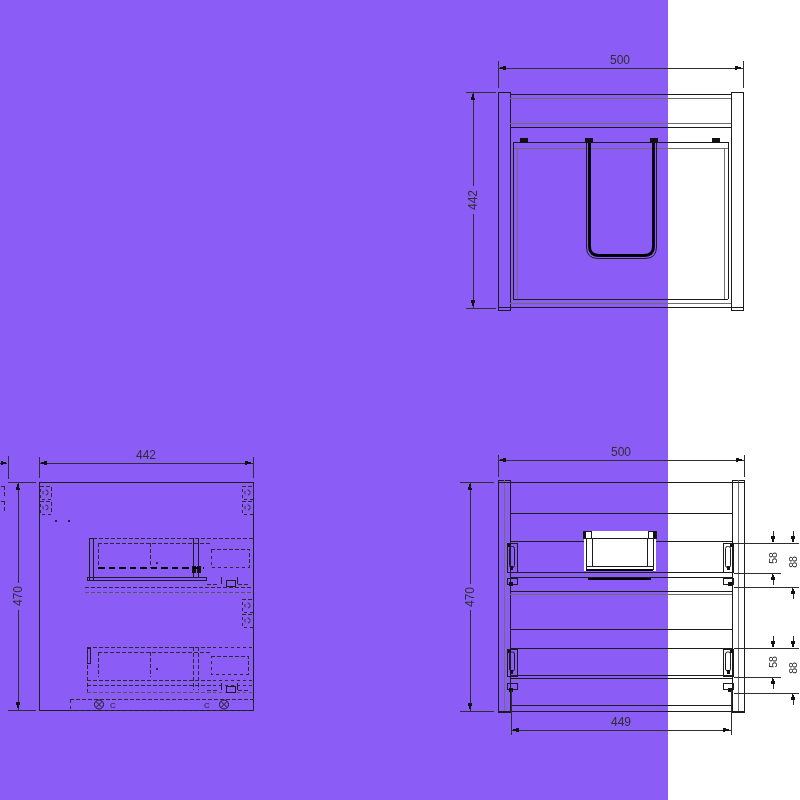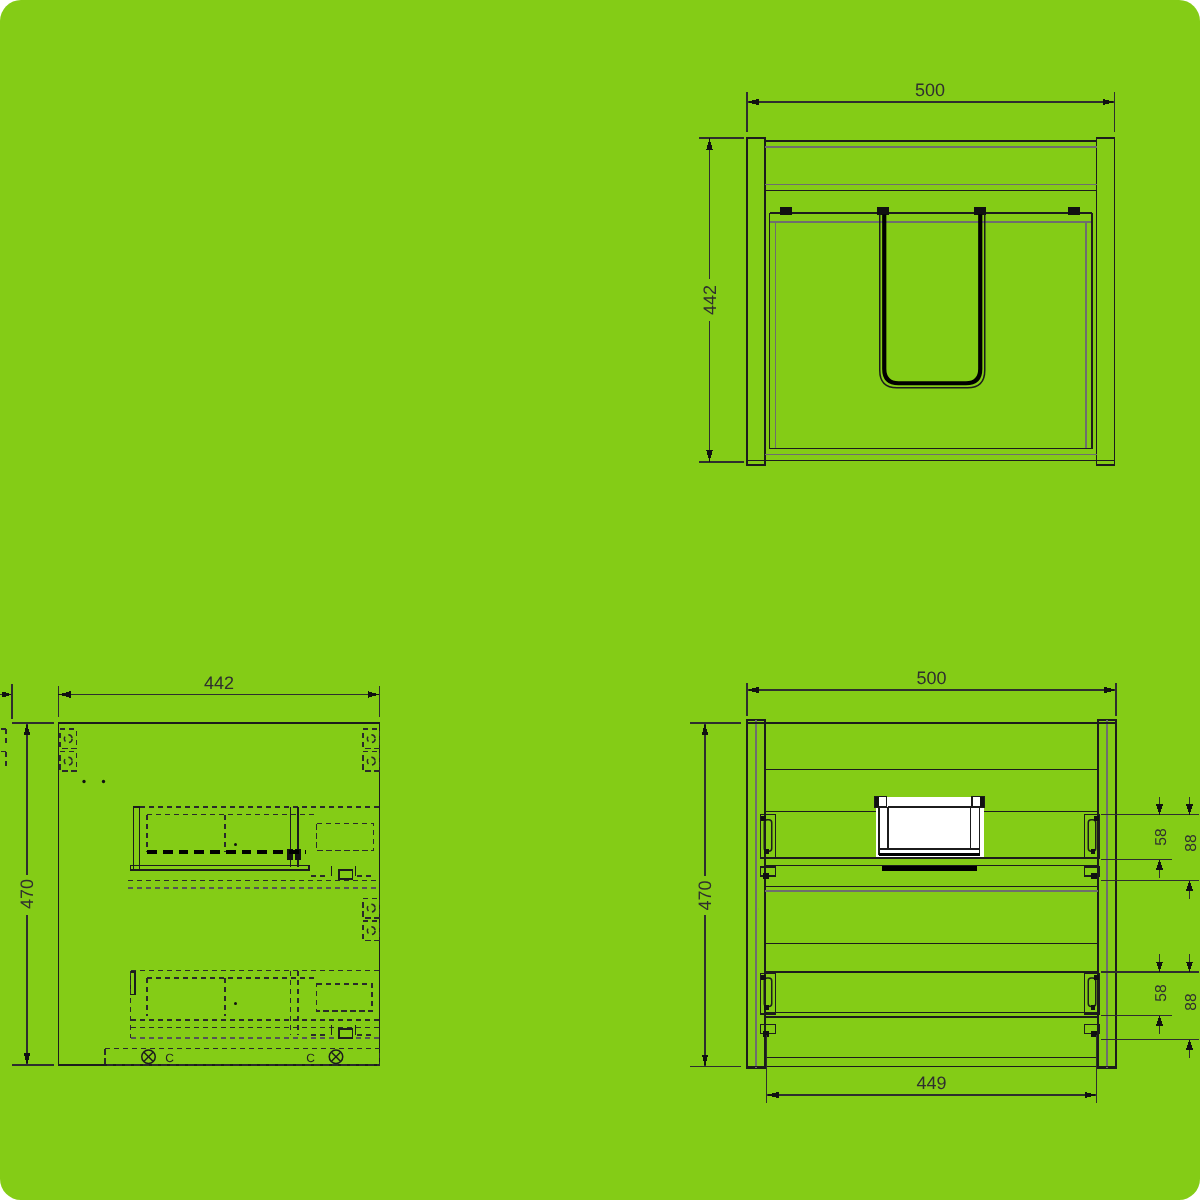--- a/index.html
+++ b/index.html
@@ -1,16 +1,16 @@
 <!DOCTYPE html>
 <html><head>
 <meta charset="utf-8">
 <style>
   html,body{margin:0;padding:0;background:#ffffff;}
-  .stage{width:800px;height:800px;position:relative;background:#84cc16;border-radius:14px;}
+  .stage{width:668px;height:800px;position:relative;background:#8b5cf6;}
   svg{display:block;shape-rendering:crispEdges;}
   .smooth{shape-rendering:geometricPrecision;}
   .s{stroke:#1c1c1c;stroke-width:1;fill:none;}
   .s2{stroke:#6e6e6e;stroke-width:1;fill:none;}
   .d{stroke:#2a2a2a;stroke-width:1;fill:none;stroke-dasharray:3.5 2.5;}
   .d2{stroke:#555;stroke-width:1;fill:none;stroke-dasharray:3.5 2.5;}
   .bd{stroke:#000;stroke-width:2.6;fill:none;stroke-dasharray:6.5 4;}
   .thk{stroke:#000;stroke-width:2.8;fill:none;}
   .thk2{stroke:#000;stroke-width:2;fill:none;}
   .f{fill:#111;stroke:none;}

